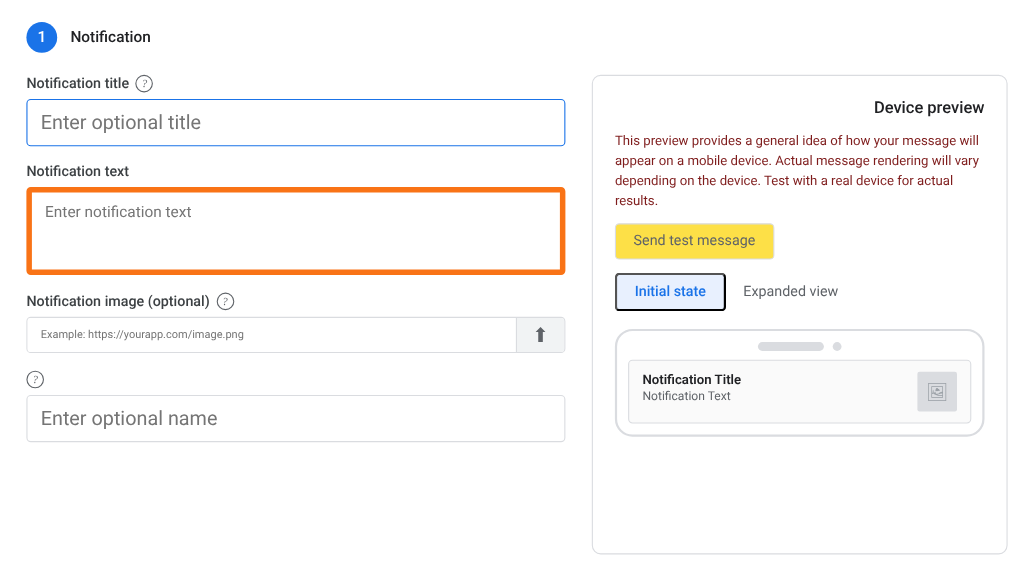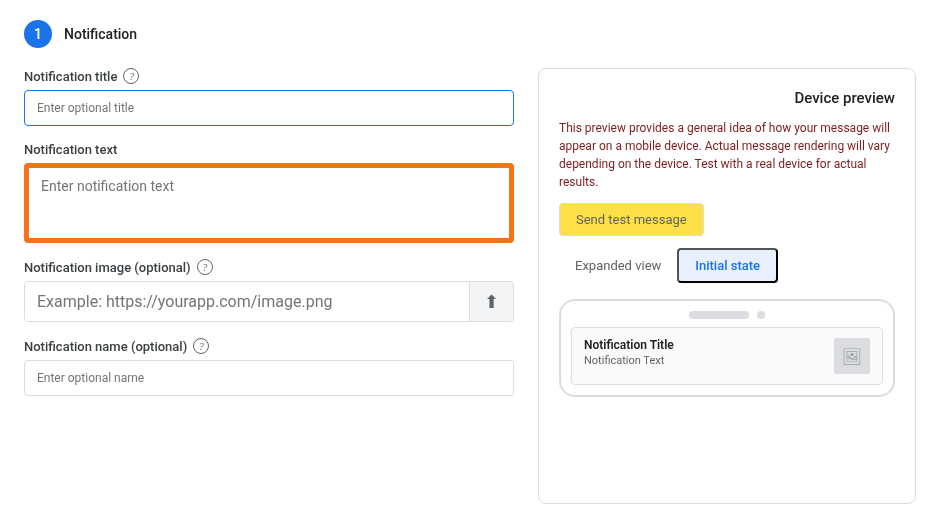--- a/index.html
+++ b/index.html
@@ -89,21 +89,21 @@
       justify-content: center;
       cursor: pointer;
       font-style: italic;
       font-family: serif;
     }
     .text-input {
       width: 100%;
       padding: 10px 12px;
       border: 1px solid #1a73e8;
       border-radius: 4px;
-      font-size: 12px;
+      font-size: 18px;
       color: #80868b;
       outline: none;
       background: #fff;
       font-family: inherit;
     }
     .text-input.unfocused {
       border-color: #dadce0;
     }
     .textarea-input {
       width: 100%;
@@ -122,21 +122,21 @@
       display: flex;
       gap: 0;
       border: 1px solid #dadce0;
       border-radius: 4px;
       overflow: hidden;
     }
     .image-text-input {
       flex: 1;
       padding: 10px 12px;
       border: none;
-      font-size: 16px;
+      font-size: 10px;
       color: #80868b;
       outline: none;
       background: #fff;
       font-family: inherit;
     }
     .upload-btn {
       width: 44px;
       background: #f1f3f4;
       border: none;
       border-left: 1px solid #dadce0;
@@ -295,36 +295,35 @@
         <div class="image-input-row">
           <input type="text" class="image-text-input" placeholder="Example: https://yourapp.com/image.png" style="">
           <button class="upload-btn">
             <span class="upload-icon">⬆</span>
           </button>
         </div>
       </div>
 
       <div class="field-group">
         <div class="field-label">
-          <span>Notification name (optional)</span>
           <span class="help-icon">?</span>
         </div>
         <input type="text" class="text-input unfocused" placeholder="Enter optional name" style="">
       </div>
 
     </div>
 
     <div class="right-panel">
       <span class="preview-title">Device preview</span>
       <span class="preview-desc">This preview provides a general idea of how your message will appear on a mobile device. Actual message rendering will vary depending on the device. Test with a real device for actual results.</span>
       <button class="send-test-btn">Send test message</button>
 
       <div class="tab-row">
+        <button class="tab active">Initial state</button>
         <button class="tab inactive">Expanded view</button>
-        <button class="tab active">Initial state</button>
       </div>
 
       <div class="device-mockup">
         <div class="device-top-bar">
           <div class="device-pill"></div>
           <div class="device-dot"></div>
         </div>
         <div class="notification-card">
           <div class="notif-texts">
             <span class="notif-title">Notification Title</span>

